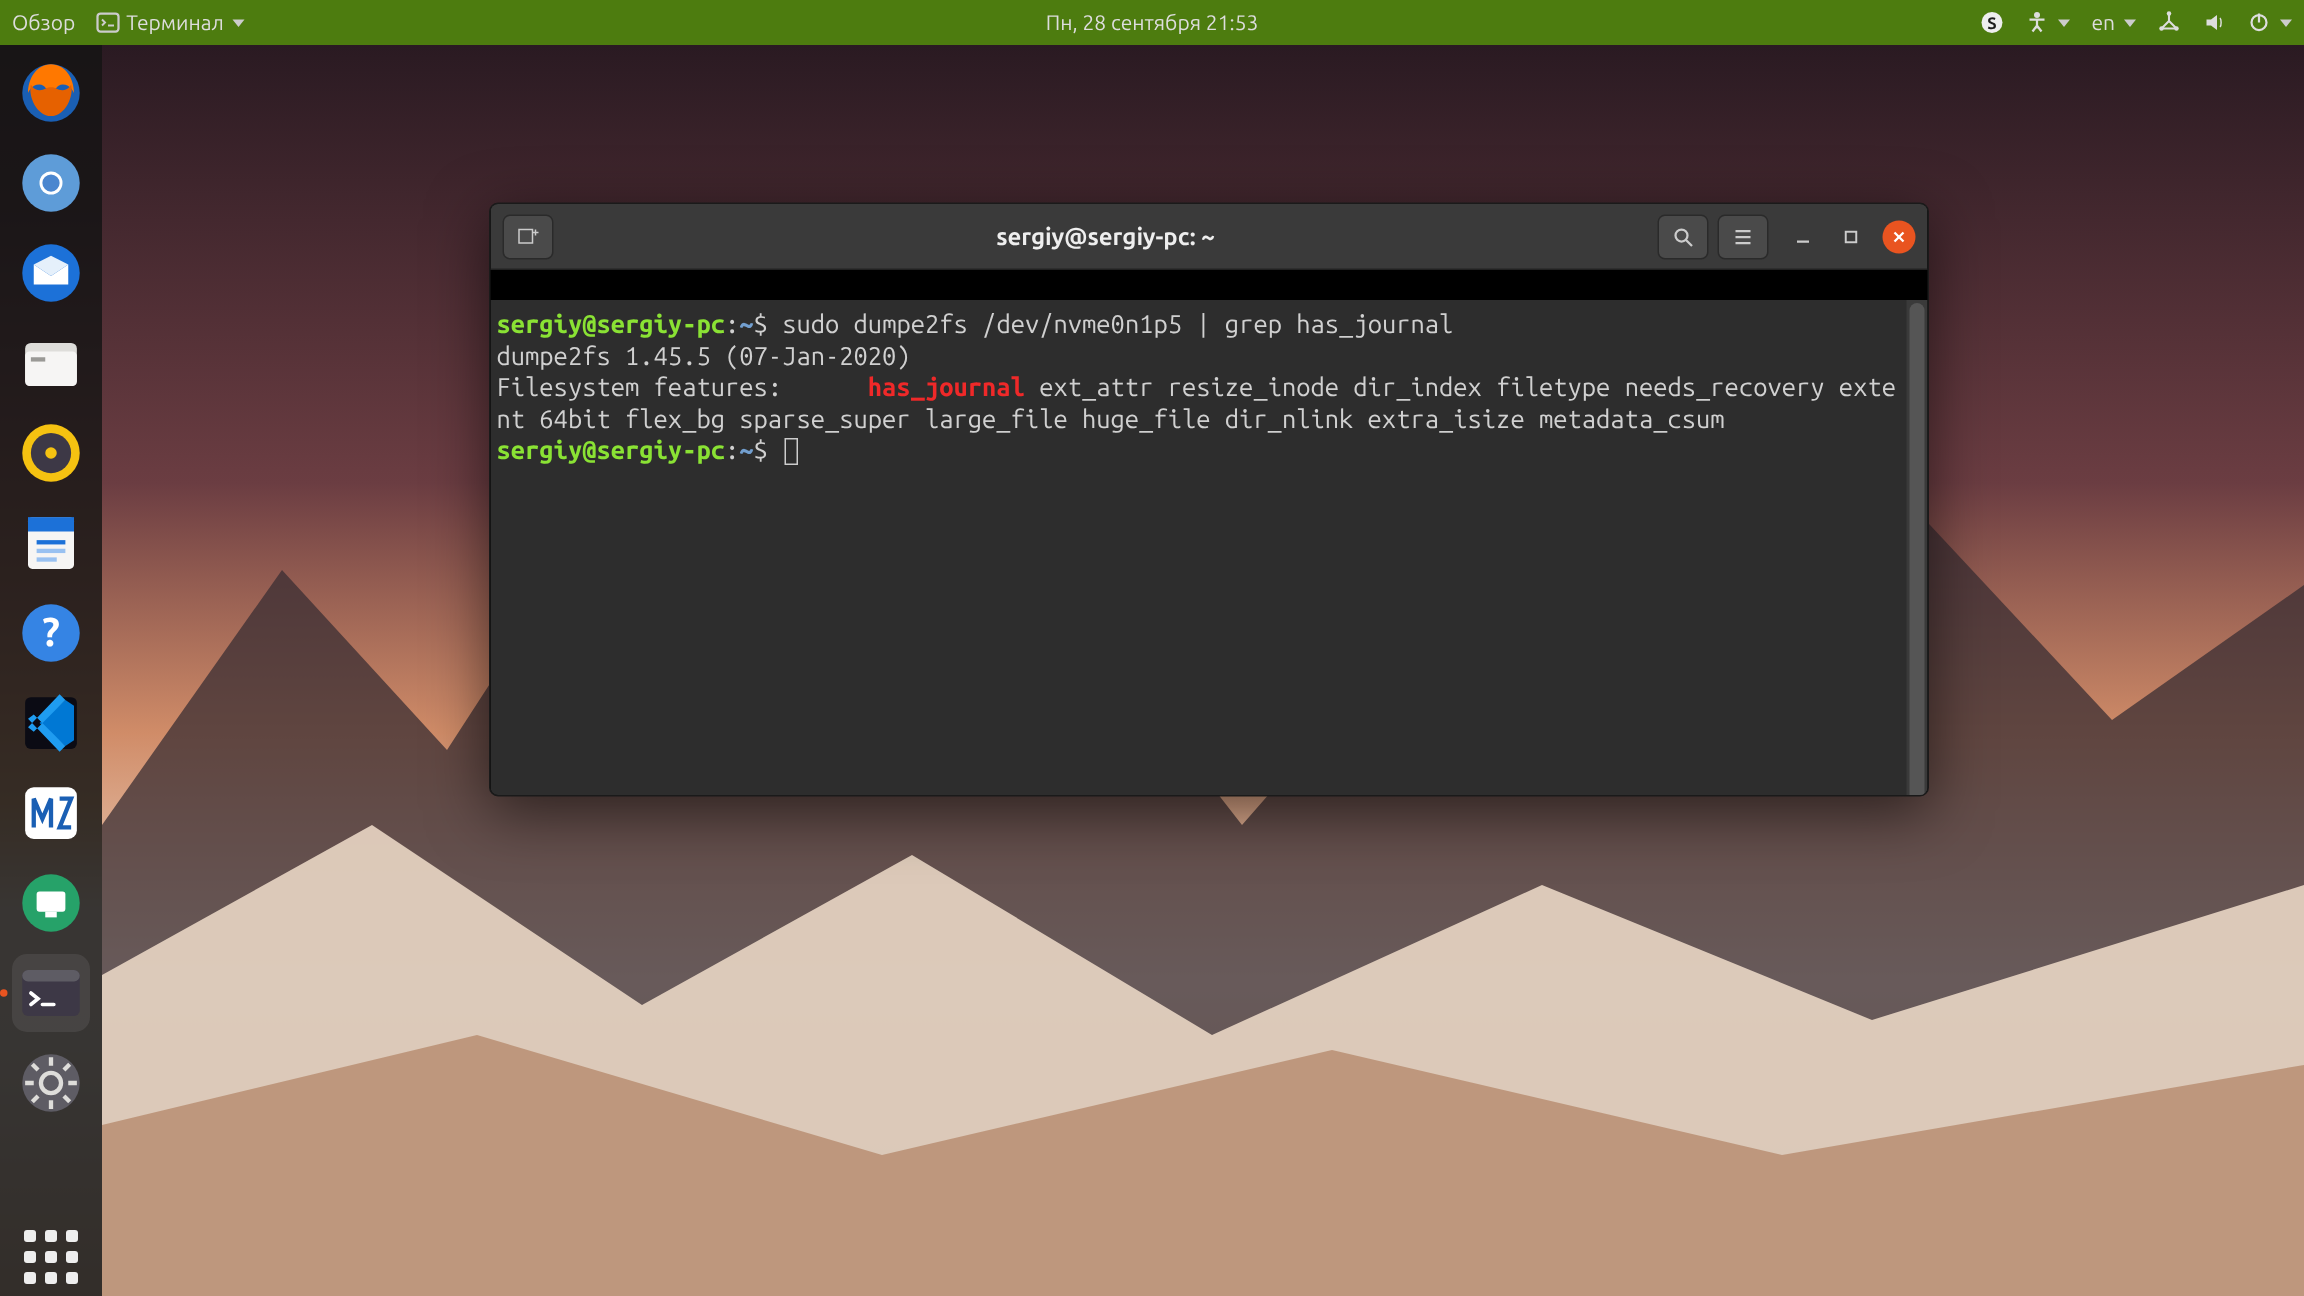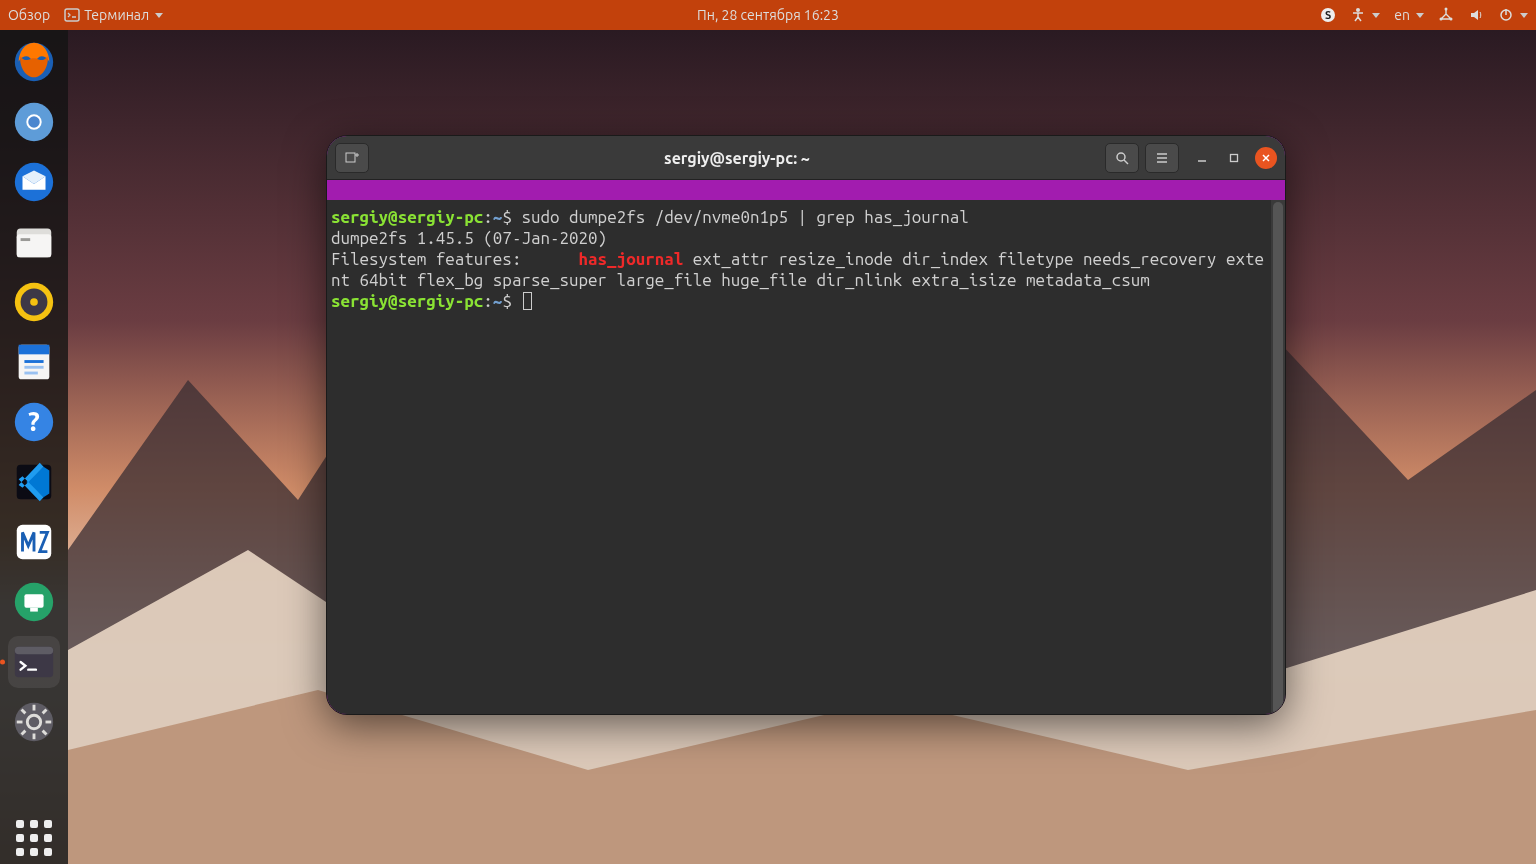--- a/index.html
+++ b/index.html
@@ -6,21 +6,21 @@
 body {
   width: 1536px; height: 864px;
   font-family: Ubuntu, "Noto Sans", sans-serif;
   overflow: hidden; position: relative;
   background: linear-gradient(180deg, #2a1820 0%, #3d2028 15%, #6b3d42 30%, #a56555 45%, #d08c68 55%, #e3a878 62%, #f2e0d0 70%, #ede0d3 80%, #d0b098 100%);
 }
 
 
 .topbar {
   position: absolute; top: 0; left: 0; right: 0; height: 30px;
-  background: #c2410c; color: #ddd; display: flex; align-items: center;
+  background: #4d7c0f; color: #ddd; display: flex; align-items: center;
   font-size: 14px; z-index: 50; padding: 0 8px;
 }
 .topbar .tb-left { display: flex; align-items: center; gap: 14px; }
 .topbar .tb-center { position: absolute; left: 50%; transform: translateX(-50%); display:flex; gap:6px; }
 .topbar .tb-right { margin-left: auto; display: flex; align-items: center; gap: 14px; }
 .tb-item { display: flex; align-items: center; gap: 4px; cursor: default; }
 .tb-item svg { width: 16px; height: 16px; fill: #ddd; }
 .tri-down { width:0;height:0;border-left:4px solid transparent;border-right:4px solid transparent;border-top:5px solid #ccc; margin-left:2px;}
 
 
@@ -54,22 +54,22 @@
   width: 54px; height: 48px; margin: 0 auto 4px;
   border-radius: 6px; display:flex;align-items:center;justify-content:center;
 }
 .di-home { left: 80px; top: 40px; }
 .di-home .di-box { background: linear-gradient(#5d5d5d,#4d4d4d); border:1px solid #2b2b2b;}
 .di-trash { left: 80px; top: 140px; }
 .di-trash .di-box { background: linear-gradient(#f4f4f4,#e6e6e6); border:1px solid #999;}
 
 
 .win {
-  position: absolute; left: 326px; top: 135px; width: 960px; height: 580px;
-  background: #a21caf; border-radius: 21px; overflow: hidden;
+  position: absolute; left: 326px; top: 135px; width: 960px; height: 396px;
+  background: #000000; border-radius: 6px; overflow: hidden;
   box-shadow: 0 10px 40px rgba(0,0,0,0.55); z-index: 30;
   border: 1px solid #1a1a1a;
 }
 .titlebar {
   height: 44px; background: #3a3a3a; display:flex; align-items:center;
   padding: 0 8px; gap: 6px; border-bottom: 1px solid #222;
 }
 .tb-btn {
   width: 34px; height: 30px; border-radius: 5px; background: #4a4a4a;
   display:flex;align-items:center;justify-content:center; color:#ddd;
@@ -130,21 +130,21 @@
     <div class="tb-item">
       <svg viewBox="0 0 16 16">
           <rect x="1" y="2" width="14" height="12" rx="2" fill="none" stroke="#ccc" stroke-width="1.5"></rect>
           <path d="M4 6l2 2-2 2M8 10h4" stroke="#ccc" stroke-width="1.3" fill="none"></path>
         </svg>
       <span>Терминал</span>
       <span class="tri-down"></span>
     </div>
   </div>
   <div class="tb-center tb-item">
-      <span>Пн, 28 сентября  16:23</span>
+      <span>Пн, 28 сентября  21:53</span>
     </div>
   <div class="tb-right">
     <div class="tb-item">
         <svg viewBox="0 0 16 16">
           <circle cx="8" cy="8" r="7" fill="#eee"></circle>
           <text x="8" y="12" text-anchor="middle" font-size="11" font-weight="bold" fill="#1d1d1d">S</text>
         </svg>
       </div>
     <div class="tb-item">
         <svg viewBox="0 0 16 16">

